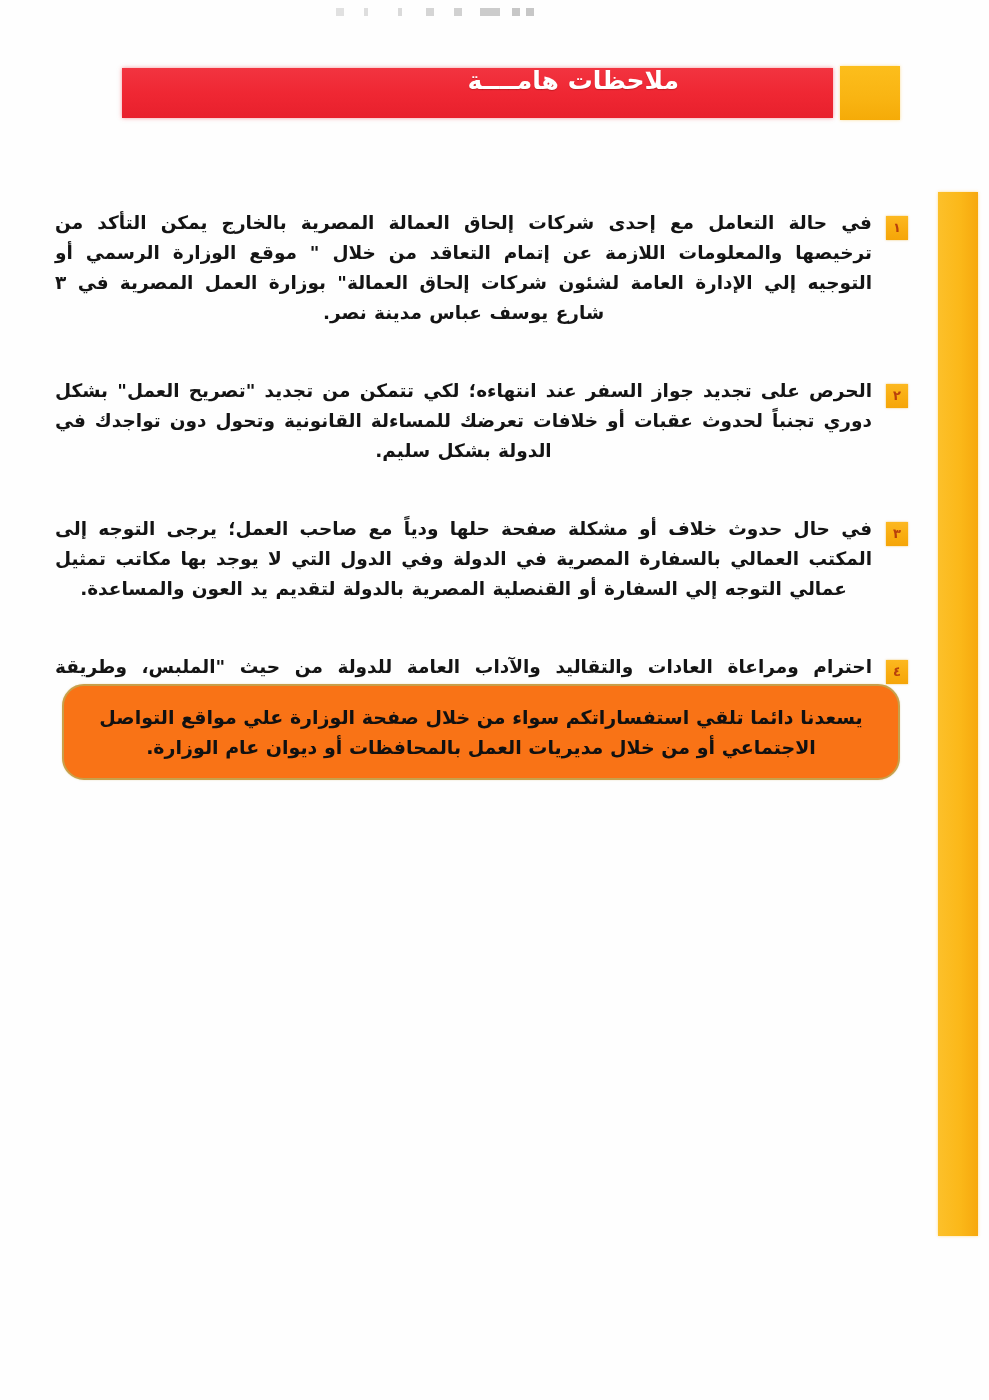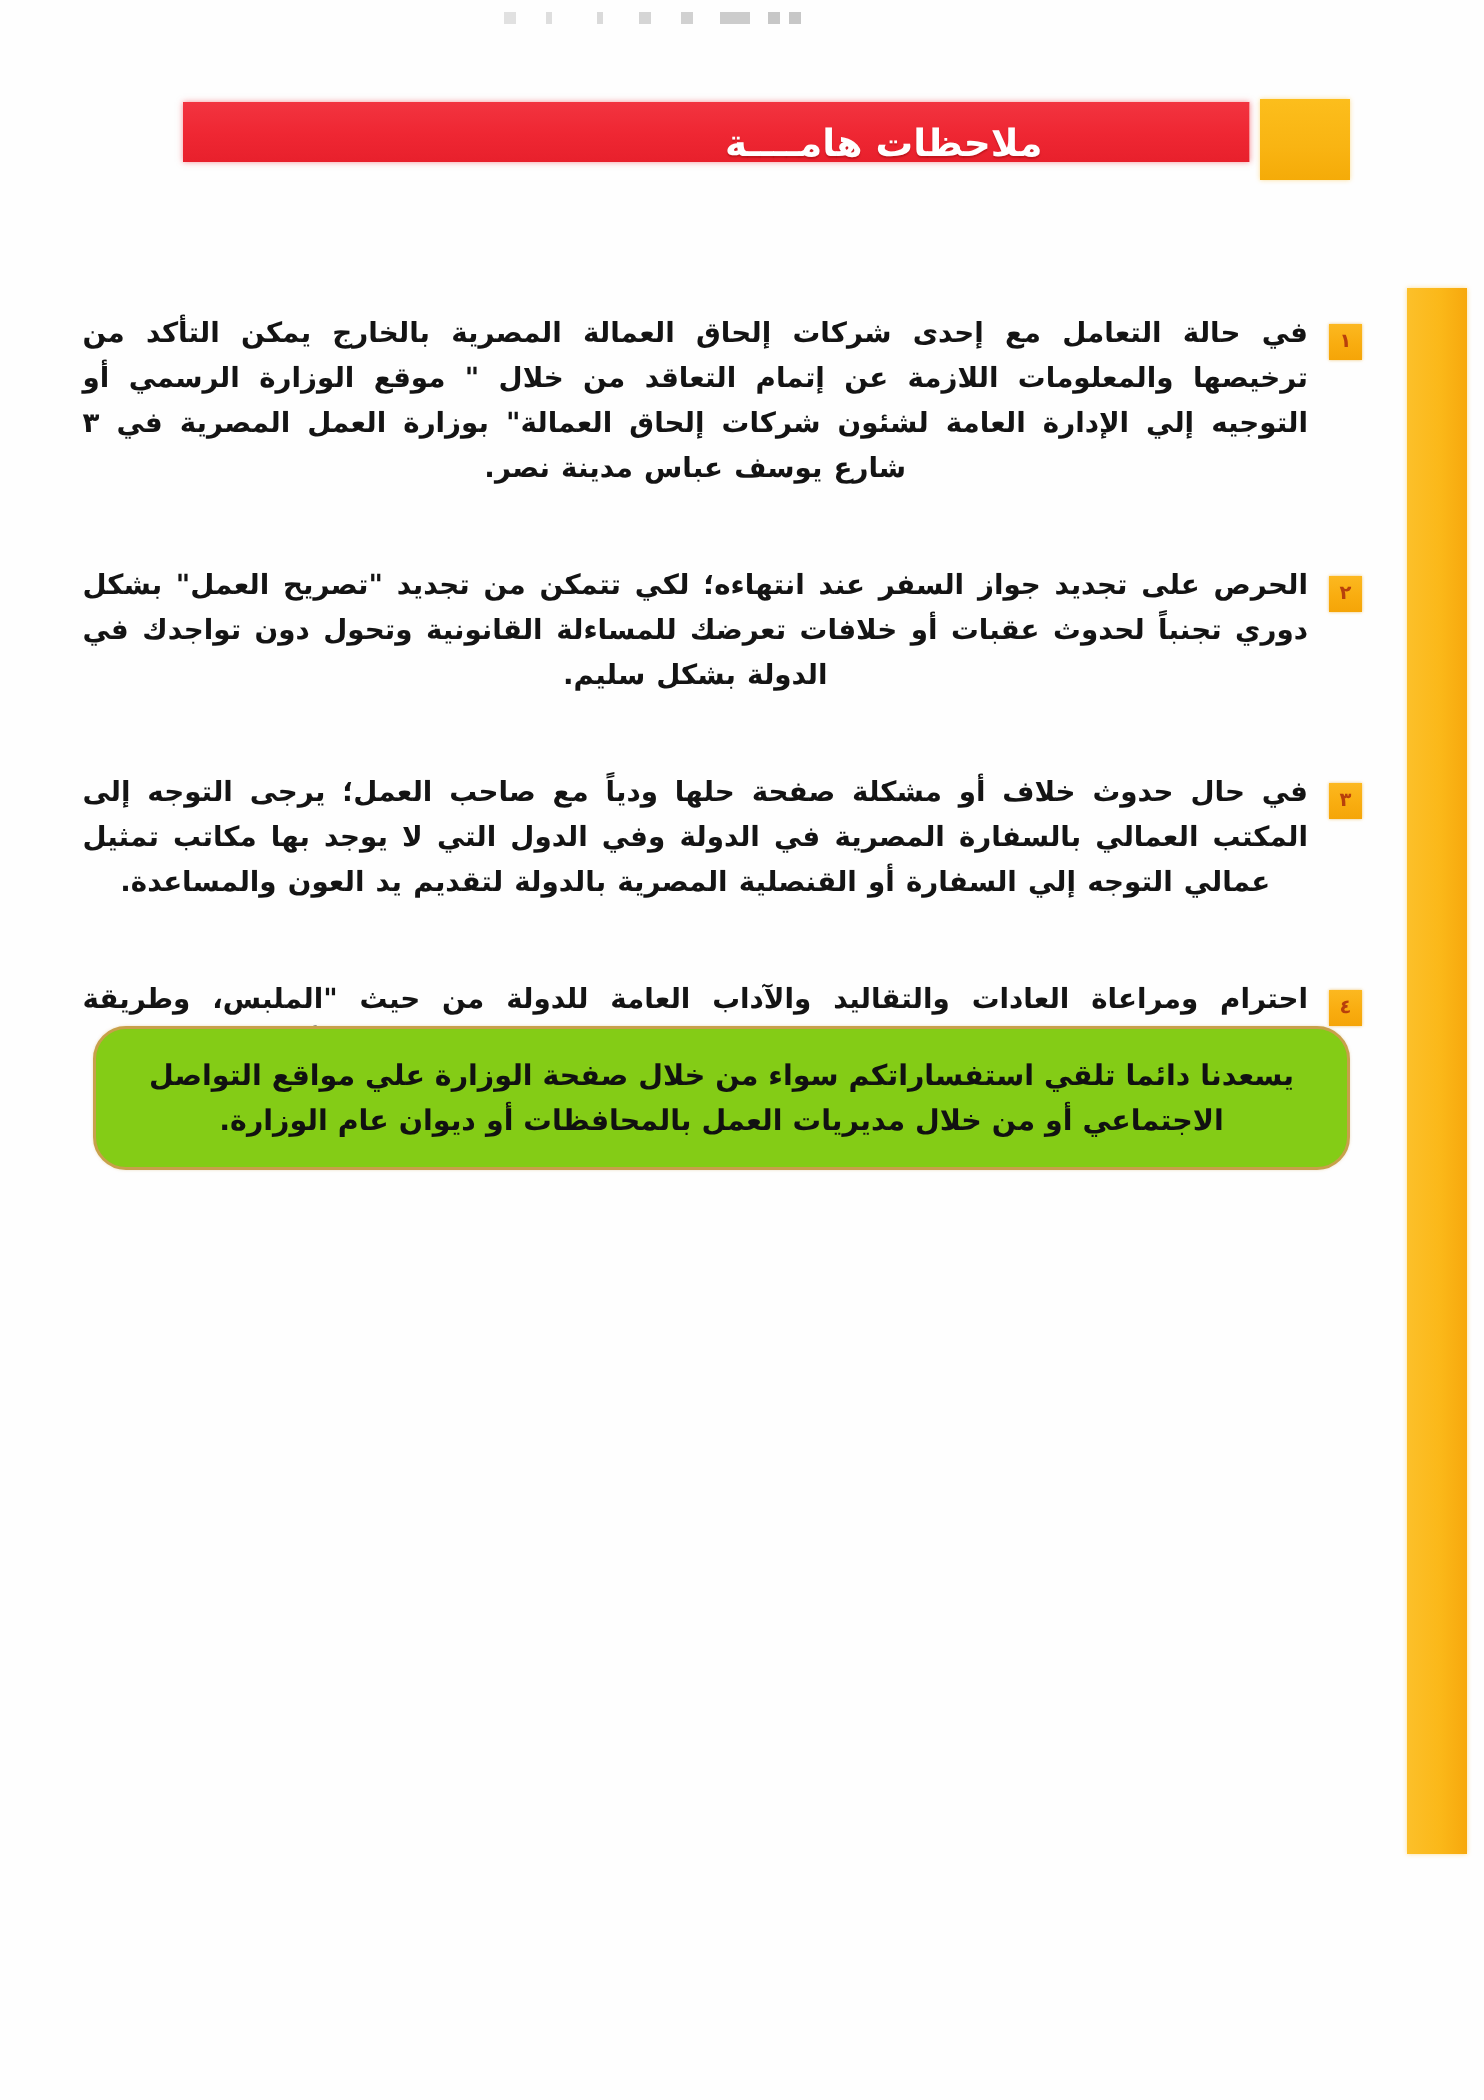--- a/index.html
+++ b/index.html
@@ -55,27 +55,27 @@
     top: 66px;
     left: 122px;
     width: 778px;
     height: 54px;
   }
   .header-bar {
     position: absolute;
     top: 2px;
     left: 0;
     width: 711px;
-    height: 40px;
+    height: 50px;
     background: linear-gradient(to bottom, #f23440 0%, #ef2733 52%, #e8202c 100%);
     box-shadow: 0 0 4px rgba(235,40,50,0.5);
     display: flex;
-    align-items: flex-end;
+    align-items: flex-start;
     justify-content: flex-start;
-    padding-right: 18px;
+    padding-right: 34px;
     box-sizing: border-box;
   }
   .header-title {
     color: #ffffff;
     font-size: 25px;
     font-weight: bold;
     letter-spacing: 0px;
     line-height: 1;
     text-shadow: 0 1px 1px rgba(120,0,0,0.35);
     white-space: nowrap;
@@ -140,21 +140,21 @@
     top: 684px;
     left: 62px;
     width: 838px;
     height: 96px;
     border: 2px solid #c8a04a;
     border-radius: 22px;
     box-sizing: border-box;
     display: flex;
     align-items: center;
     justify-content: center;
-    background: #84cc16;
+    background: #f97316;
     box-shadow: 0 0 2px rgba(200,160,74,0.35);
   }
   .callout-text {
     font-size: 19px;
     line-height: 1.6;
     font-weight: bold;
     color: #111111;
     text-align: center;
     padding: 0 26px;
   }

